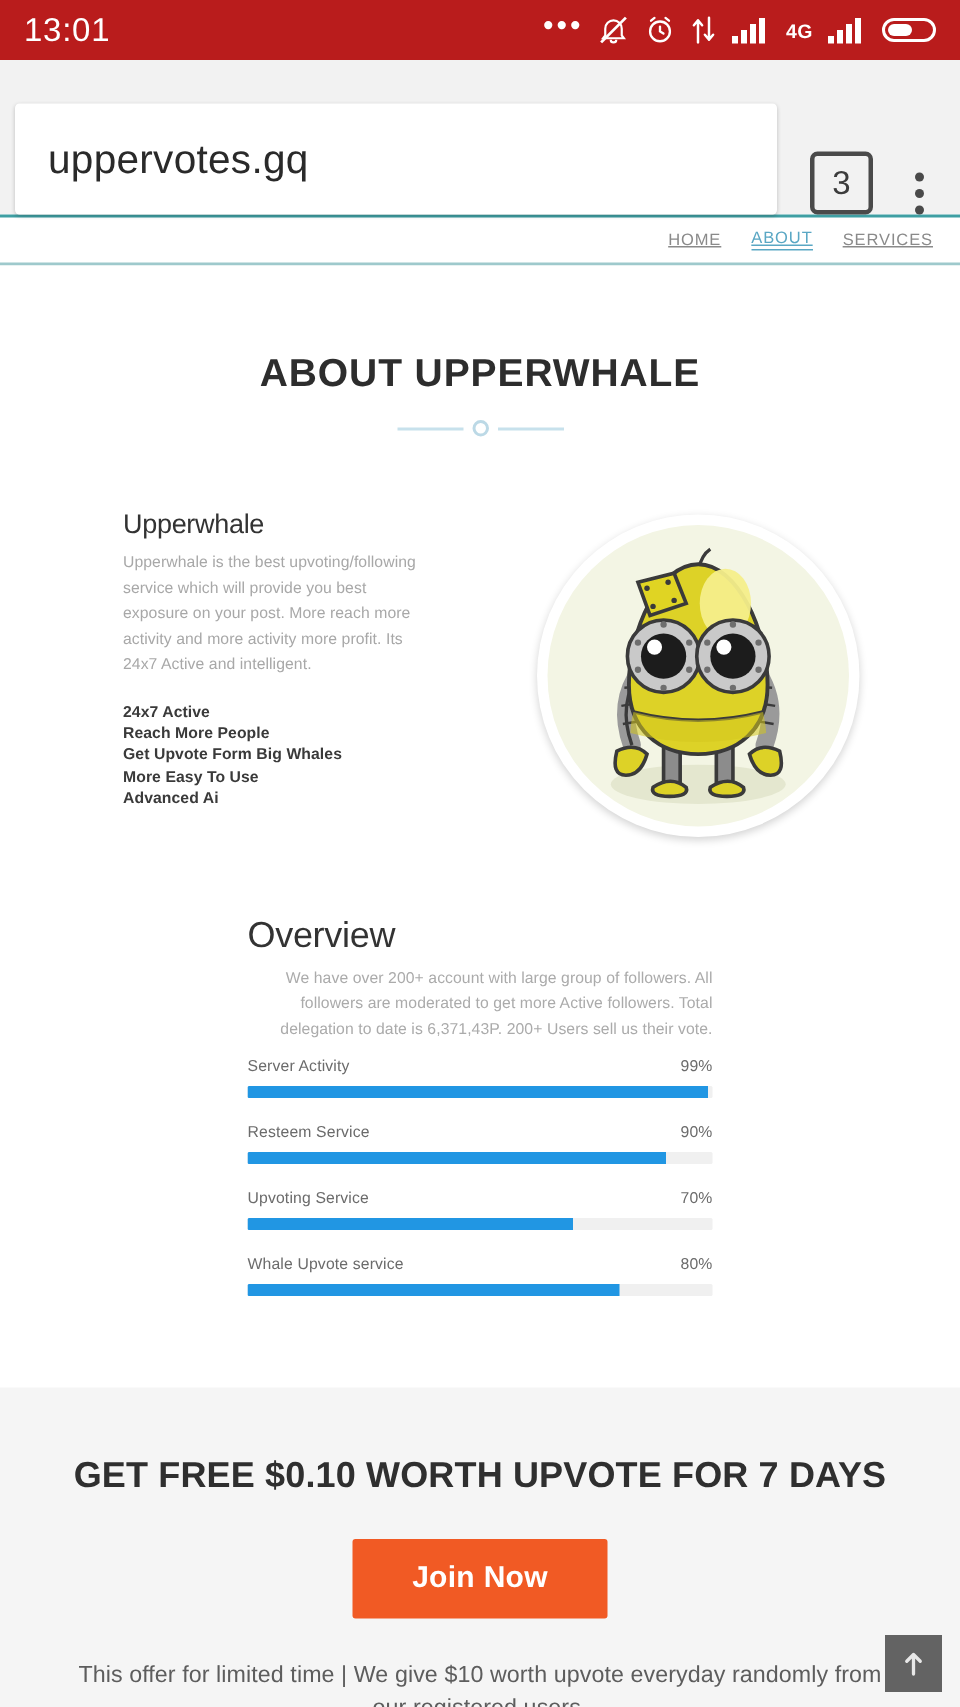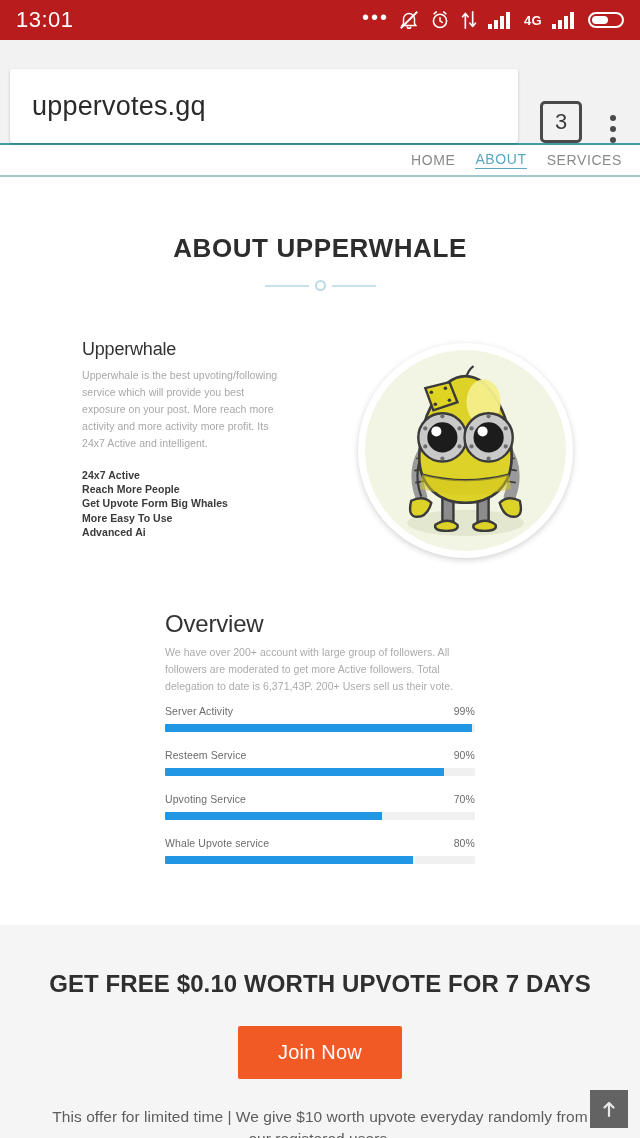--- a/index.html
+++ b/index.html
@@ -45,21 +45,21 @@
   .kebab i { width:6px; height:6px; border-radius:50%; background:#4a4a4a; display:block; }
 
   
   .site-nav {
     height:34px; background:#fff;
     border-top:2px solid #3f9fa3; border-bottom:2px solid #9ec9cc;
     display:flex; align-items:center; justify-content:flex-end;
     padding-right:18px; gap:20px;
   }
   .nav-link {
-    font-size:14px; letter-spacing:.6px; color:#8a8a8a; text-transform:uppercase;
+    font-size:11px; letter-spacing:.6px; color:#8a8a8a; text-transform:uppercase;text-decoration:underline;
   }
   .nav-link.active { color:#5aa7c4; border-bottom:1px solid #5aa7c4; padding-bottom:1px; }
 
   
   .content { padding-top:0; background:#fff; }
 
   .section-title {
     text-align:center; font-size:26px; font-weight:700; color:#2d2d2d;
     letter-spacing:.6px; padding-top:56px;
   }
@@ -97,21 +97,21 @@
     position:absolute; inset:7px; border-radius:50%;
     background:#f3f5e4; overflow:hidden;
   }
   .mascot-inner svg { display:block; width:100%; height:100%; }
 
   
   .overview { padding:52px 0 0 0; display:flex; justify-content:center; }
   .overview-box { width:310px; }
   .overview-title { font-size:24px; font-weight:400; color:#333; letter-spacing:-.2px; }
   .overview-desc {
-    font-size:10.5px; line-height:1.62; color:#ababab; margin-top:6px; letter-spacing:.05px;
+    font-size:10.5px; line-height:1.62; color:#ababab; margin-top:6px; letter-spacing:.05px;text-align:right;
   }
 
   .skills { margin-top:10px; }
   .skill { margin-bottom:17px; }
   .skill-head {
     display:flex; justify-content:space-between; align-items:baseline;
     font-size:10.5px; color:#6b6b6b; margin-bottom:7px; letter-spacing:.1px;
   }
   .skill-pct { color:#6b6b6b; }
   .skill-track { height:8px; background:#f0f0f0; border-radius:1px; overflow:hidden; }
@@ -121,21 +121,21 @@
   .cta {
     margin-top:44px; background:#f5f5f5; padding:44px 44px 40px 44px; text-align:center;
   }
   .cta-title {
     font-size:24px; font-weight:700; color:#2f2f2f; line-height:1.22; letter-spacing:.1px;
   }
   .cta-btn {
     display:inline-block; margin-top:28px;
     background:#f15a24; color:#fff; border:none; cursor:pointer;
     font-family:"Liberation Sans", sans-serif;
-    font-size:20px; font-weight:400; padding:15px 40px; border-radius:2px;
+    font-size:20px; font-weight:700; padding:15px 40px; border-radius:2px;
     letter-spacing:.2px;
   }
   .cta-note {
     margin-top:27px; font-size:15.5px; color:#5d5d5d; line-height:1.42; letter-spacing:.05px;
   }
 
   
   .scrolltop {
     position:absolute; right:12px; bottom:10px;
     width:38px; height:38px; background:#636363; border:none; cursor:pointer;

